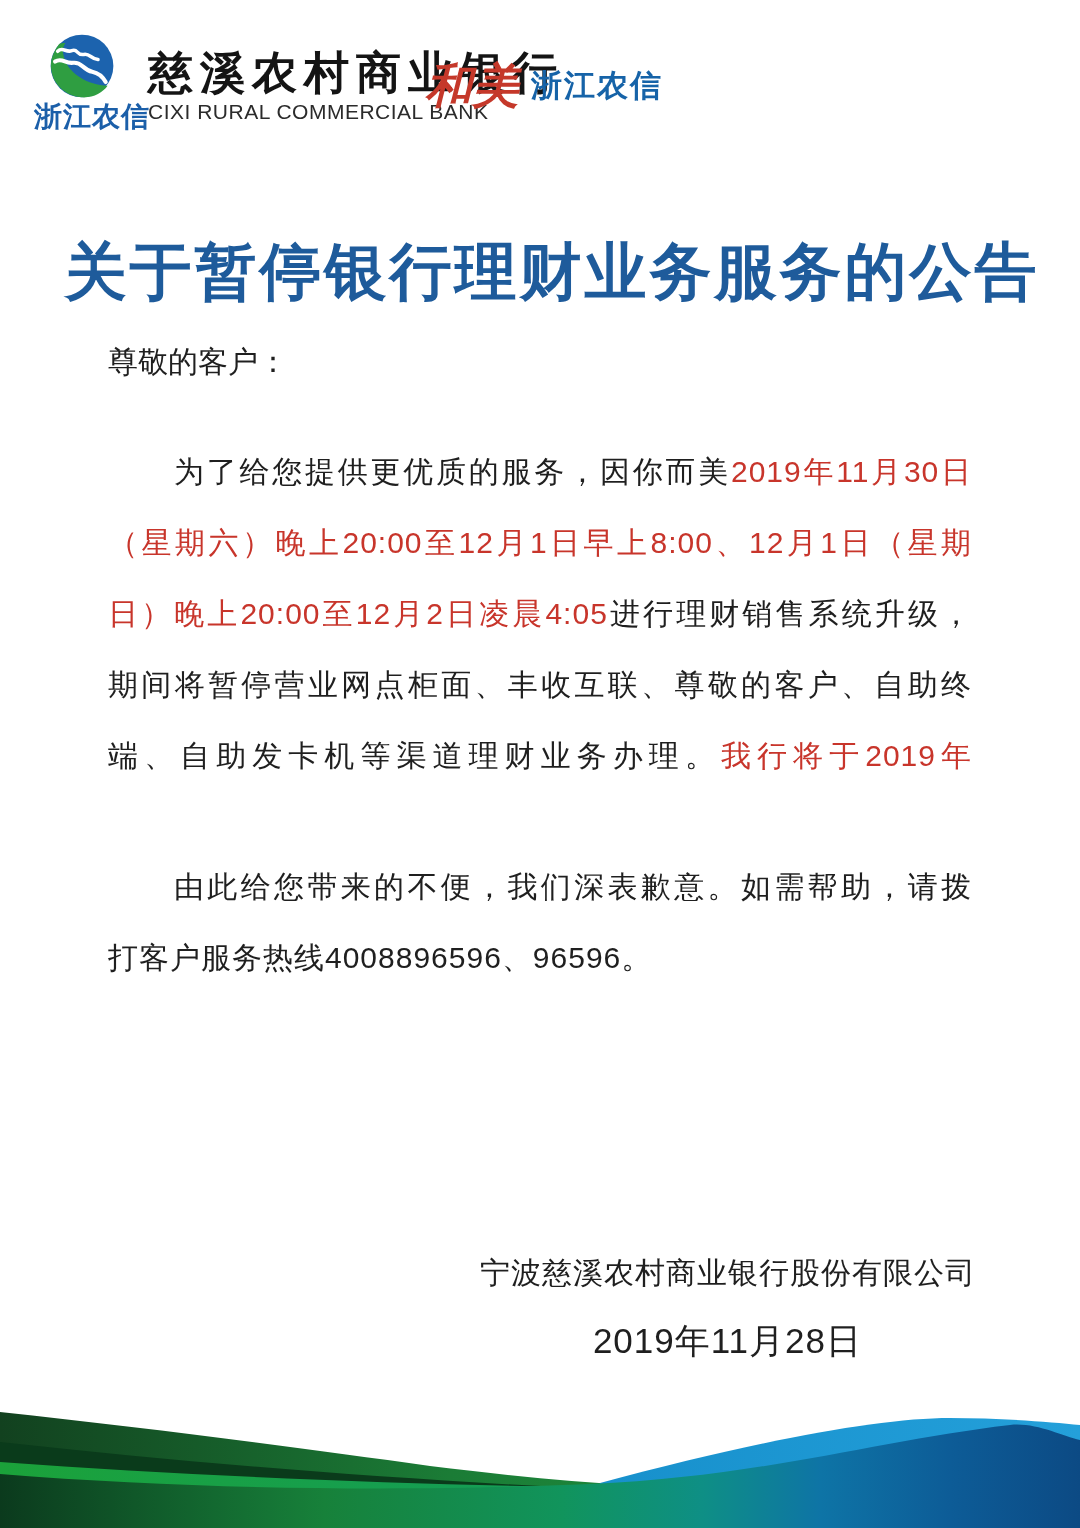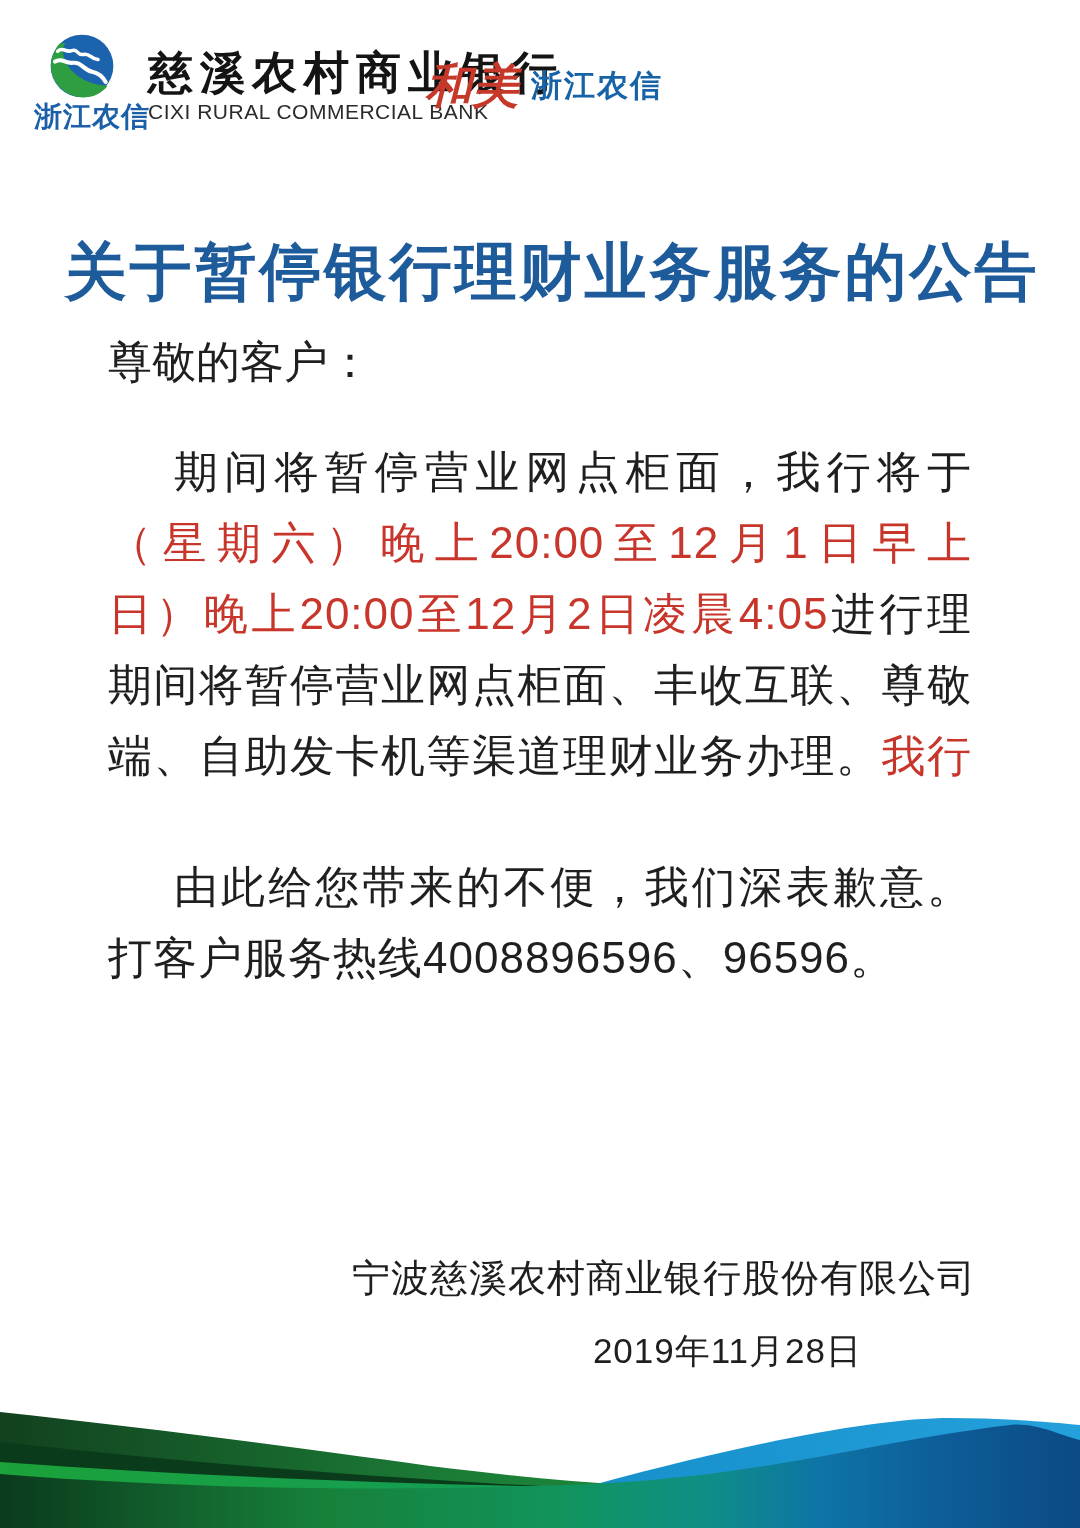--- a/index.html
+++ b/index.html
@@ -28,36 +28,36 @@
   
   .title{
     position:absolute;top:230px;left:12px;width:100%;
     text-align:center;font-size:62px;font-weight:bold;
     color:#1e5b9b;letter-spacing:3px;white-space:nowrap;
   }
 
   
   .body{
     position:absolute;top:326px;left:108px;right:108px;
-    font-size:44px;
+    font-size:30px;
   }
   .greeting{height:71px;line-height:71px;}
   .para{margin:0;}
   .para-1{margin-top:39px;}
   .para-2{margin-top:60px;}
   .para-3{margin-top:27px;}
   .line{height:71px;line-height:71px;letter-spacing:1px;overflow:hidden;}
   .line.just{text-align:justify;text-align-last:justify;}
   .line.ind{text-indent:66px;}
   .seg-black{color:#1f1f1f;}
   .seg-red{color:#c8352b;}
 
   
   .signature{position:absolute;top:1253px;left:0;right:0;}
-  .sig-company{text-align:right;padding-right:104px;font-size:38px;letter-spacing:1px;color:#1f1f1f;}
+  .sig-company{text-align:right;padding-right:104px;font-size:30px;letter-spacing:1px;color:#1f1f1f;}
   .sig-date{margin-top:24px;text-align:right;padding-right:218px;font-size:35px;letter-spacing:1px;color:#1f1f1f;}
 
   
   .wave{position:absolute;left:0;bottom:0;width:1080px;height:150px;}
   .wave svg{display:block;width:100%;height:100%;}
 </style>
 </head>
 <body>
 
 <div class="page">
@@ -82,21 +82,21 @@
     <span class="slogan-script">和美</span>
     <span class="slogan-text">浙江农信</span>
   </div>
 
   <div class="title">关于暂停银行理财业务服务的公告</div>
 
   <div class="body" id="body-root">
     <div class="greeting">尊敬的客户：</div>
 
   <div class="para para-1">
-        <div class="line just ind"><span class="seg-black">期间将暂停营业网点柜面，我行将于</span><span class="seg-red">2019年11月30日</span></div>
+        <div class="line just ind"><span class="seg-black">为了给您提供更优质的服务，因你而美</span><span class="seg-red">2019年11月30日</span></div>
         <div class="line just"><span class="seg-red">（星期六）晚上20:00至12月1日早上8:00、12月1日（星期</span></div>
         <div class="line just"><span class="seg-red">日）晚上20:00至12月2日凌晨4:05</span><span class="seg-black">进行理财销售系统升级，</span></div>
         <div class="line just"><span class="seg-black">期间将暂停营业网点柜面、丰收互联、尊敬的客户、自助终</span></div>
         <div class="line just"><span class="seg-black">端、自助发卡机等渠道理财业务办理。</span><span class="seg-red">我行将于2019年</span></div>
       </div>
       <div class="para para-2">
         <div class="line just ind"><span class="seg-black">由此给您带来的不便，我们深表歉意。如需帮助，请拨</span></div>
         <div class="line"><span class="seg-black">打客户服务热线4008896596、96596。</span></div>
       </div>
     </div>

